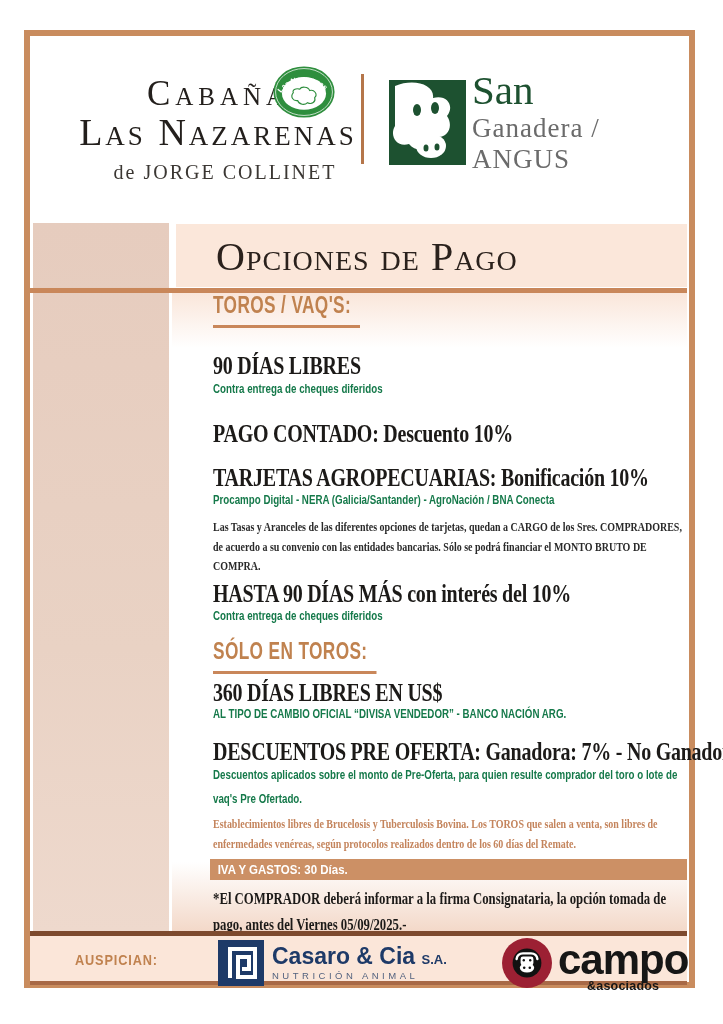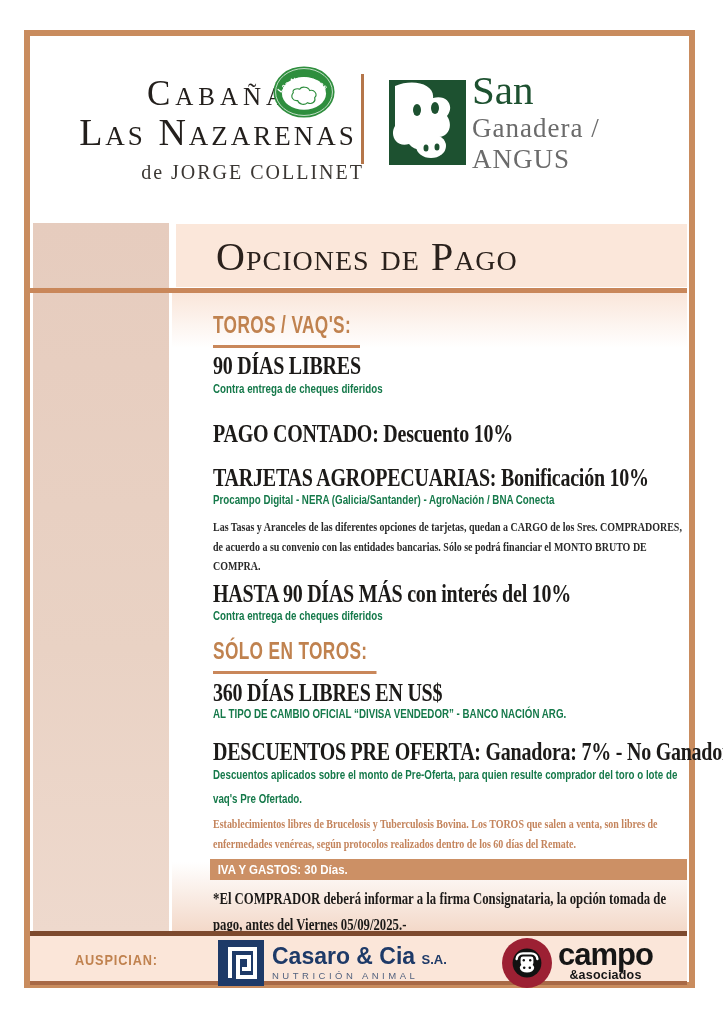--- a/index.html
+++ b/index.html
@@ -7,21 +7,21 @@
         font-family:"Liberation Serif",serif;}
   .abs{position:absolute;}
 
   
   .frame{left:24px;top:30px;width:671px;height:958px;border:6px solid #c98c5e;box-sizing:border-box;}
 
   
   .brand-left{left:72px;top:76px;width:292px;text-align:center;color:#231f1c;}
   .bl1{font-size:35px;font-variant:small-caps;letter-spacing:5px;line-height:1.05;}
   .bl2{font-size:38px;font-variant:small-caps;letter-spacing:3px;line-height:1.05;}
-  .bl3{font-size:20px;color:#3b3733;letter-spacing:2px;text-align:right;padding-left:14px;margin-top:8px;}
+  .bl3{font-size:20px;color:#3b3733;letter-spacing:2px;text-align:center;padding-left:14px;margin-top:8px;}
   .divider-v{left:361px;top:74px;width:3px;height:90px;background:#b5764a;}
   .sf-square{left:389px;top:80px;width:77px;height:85px;background:#1d5130;}
   .sf-text{left:472px;top:70px;width:215px;}
   .sf1{font-size:41px;color:#1d5130;line-height:0.98;}
   .sf2{font-size:27px;color:#6b6b6b;letter-spacing:1px;margin-top:3px;}
   .sf3{font-size:12.5px;font-weight:bold;color:#243c2b;margin-top:3px;letter-spacing:0.2px;}
 
   
   .left-column{left:33px;top:223px;width:136px;height:709px;
                background:linear-gradient(180deg,#e6ccbe 0%,#e9d2c4 60%,#eed9cd 100%);}
@@ -58,21 +58,21 @@
   .auspician{left:75px;top:951px;font-family:"Liberation Sans",sans-serif;font-weight:bold;
              font-size:15px;color:#c0824f;letter-spacing:1px;transform:scaleX(0.85);transform-origin:0 0;}
   .casaro-box{left:218px;top:940px;width:46px;height:46px;}
   .casaro-text{left:272px;top:944px;font-family:Liberation Sans, sans-serif;color:#1e3a68;}
   .casaro-name{font-size:23px;font-weight:bold;line-height:1.05;white-space:nowrap;}
   .casaro-suffix{font-size:13px;font-weight:bold;}
   .casaro-tag{font-size:9.5px;letter-spacing:3.5px;color:#53627f;margin-top:2px;}
   .campo-circle{left:502px;top:938px;width:50px;height:50px;border-radius:50%;background:#9c2033;
                 display:flex;align-items:center;justify-content:center;}
   .campo-text{left:558px;top:939px;font-family:"Liberation Sans",sans-serif;color:#161616;}
-  .campo-name{font-size:31px;font-weight:bold;line-height:1;letter-spacing:-1px;}
+  .campo-name{font-size:42px;font-weight:bold;line-height:1;letter-spacing:-1px;}
   .campo-tag{font-size:12.5px;font-weight:bold;margin-top:-2px;letter-spacing:0.2px;text-align:center;}
 </style>
 </head>
 <body>
 
 <div class="page">
 
   <div class="abs frame"></div>
 
   <div class="abs brand-left">
@@ -113,21 +113,21 @@
     <div class="sf2">Ganadera / ANGUS</div>
   </div>
 
   <div class="abs left-column"></div>
   <div class="abs title-band"></div>
   <div class="abs fade-top"></div>
   <div class="abs fade-bottom"></div>
   <div class="abs page-title">Opciones de Pago</div>
   <div class="abs rule-h"></div>
 
-  <div class="abs" style="left:213px;top:312px;text-align:right;">
+  <div class="abs" style="left:213px;top:292px;text-align:right;">
     <span class="orange-head">TOROS / VAQ'S:</span>
   </div>
 
   <div class="abs headline" style="left:213px;top:352px;">90 DÍAS LIBRES</div>
   <div class="abs green-note" style="left:213px;top:381px;">Contra entrega de cheques diferidos</div>
 
   <div class="abs headline" style="left:213px;top:420px;">PAGO CONTADO: Descuento 10%</div>
 
   <div class="abs headline" style="left:213px;top:464px;">TARJETAS AGROPECUARIAS: Bonificación 10%</div>
   <div class="abs green-note" style="left:213px;top:492px;">Procampo Digital - NERA (Galicia/Santander) - AgroNación / BNA Conecta</div>

